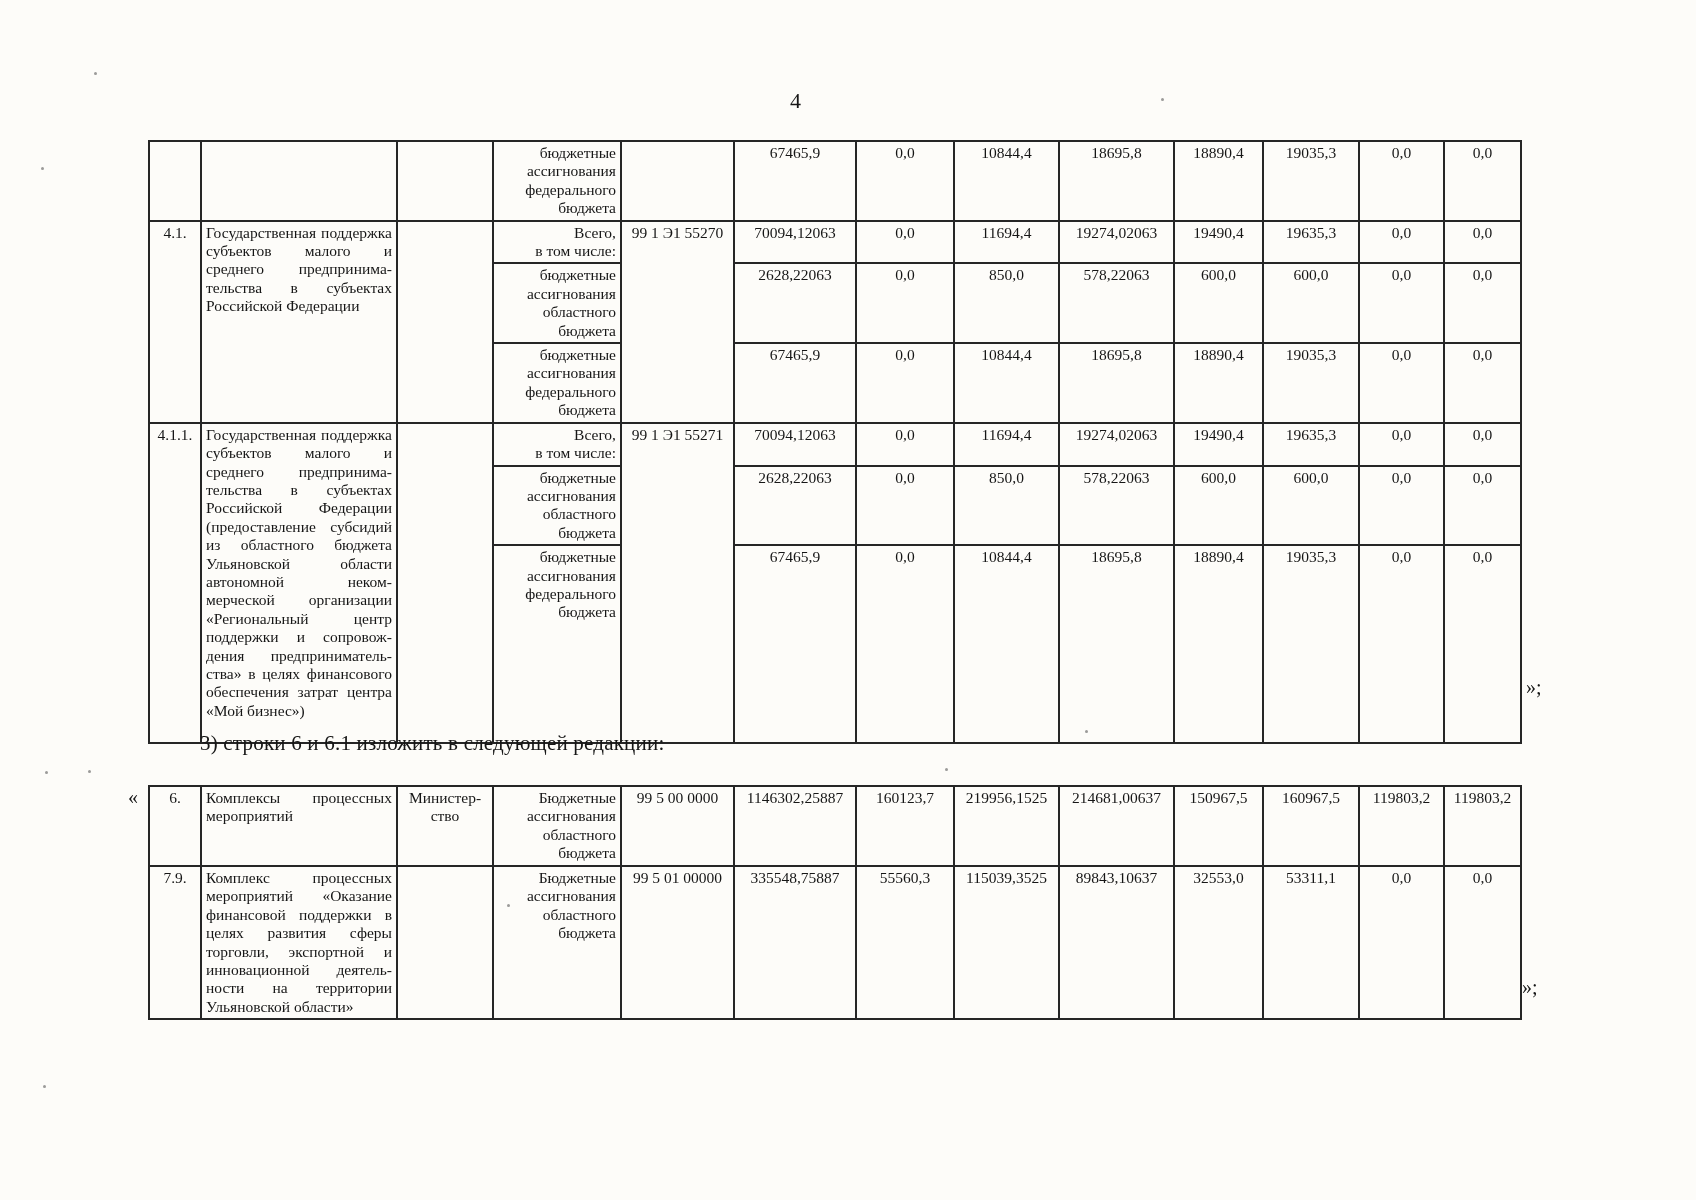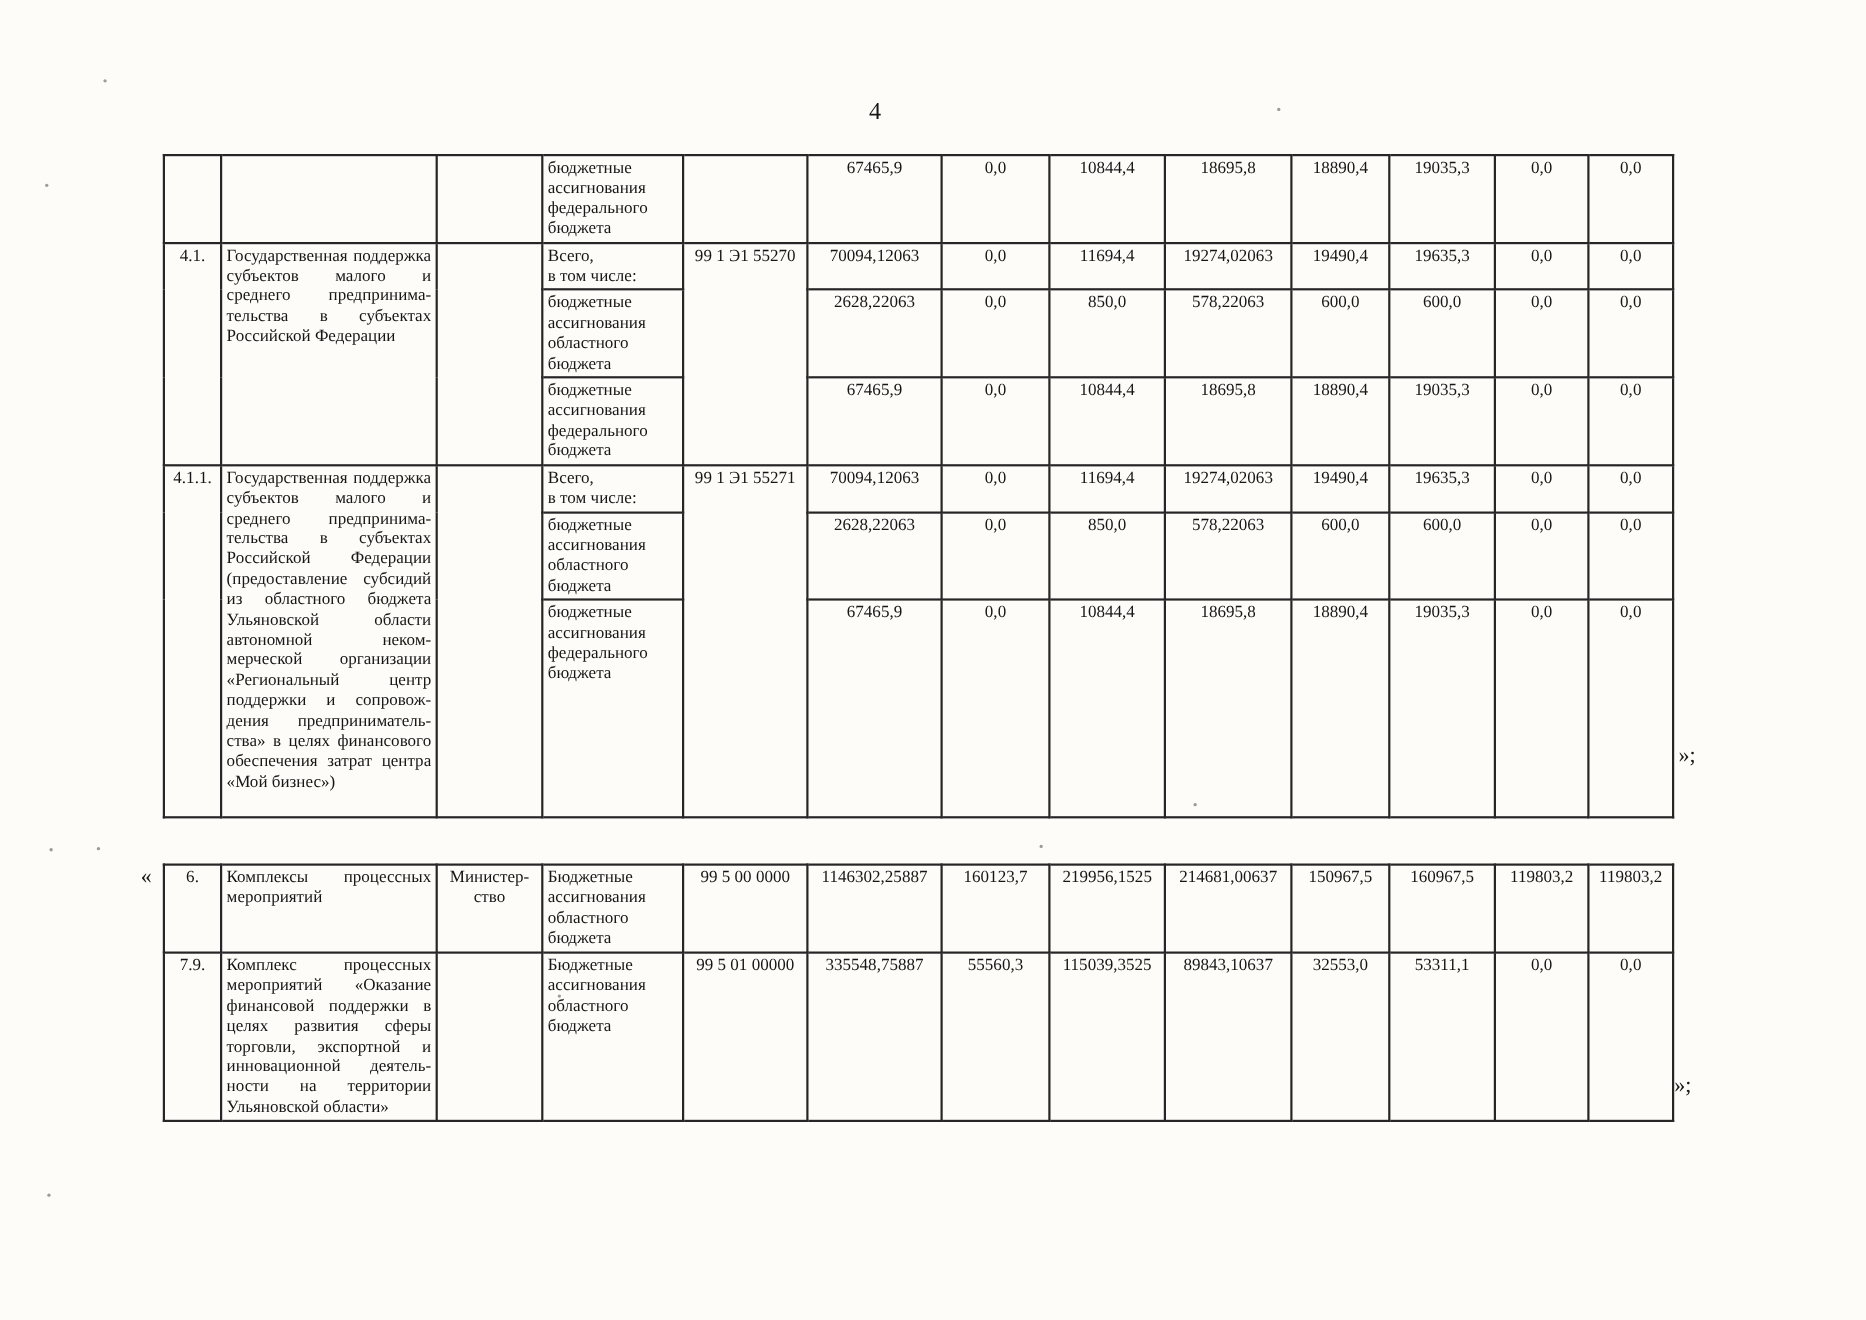--- a/index.html
+++ b/index.html
@@ -41,21 +41,21 @@
   #t2 { left: 148px; top: 785px; }
   table.t td {
     border: 2px solid #262626;
     vertical-align: top;
     padding: 2px 4px;
     overflow: hidden;
   }
   td.cnum  { text-align: center; padding-top: 4px; }
   td.cname { text-align: justify; padding: 3px 6px; hyphens: manual; }
   td.cmin  { text-align: center; white-space: pre-line; padding-top: 4px; }
-  td.csrc  { text-align: left; white-space: pre-line; padding-top: 3px; }
+  td.csrc  { text-align: right; white-space: pre-line; padding-top: 3px; }
   td.ccode { text-align: center; padding-top: 4px; white-space: nowrap; border-radius: 14px; }
   td.cval  { text-align: center; padding: 4px 2px 2px 2px; }
   .qmark {
     position: absolute;
     font-size: 20px;
     color: #161616;
   }
   .speck {
     position: absolute;
     width: 3px;
@@ -200,20 +200,21 @@
       <td class="cval">18890,4</td>
       <td class="cval">19035,3</td>
       <td class="cval">0,0</td>
       <td class="cval">0,0</td>
     </tr>
   </tbody>
     </table>
 
   <div class="qmark" style="left:1526px; top:676px;">»;</div>
 
+  <div class="para">3) строки 6 и 6.1 изложить в следующей редакции:</div>
 
   <div class="qmark" style="left:128px; top:786px;">«</div>
 
   <table class="t" id="t2">
     <colgroup>
       <col style="width:52px">
         <col style="width:196px">
         <col style="width:96px">
       <col style="width:128px">
         <col style="width:113px">

